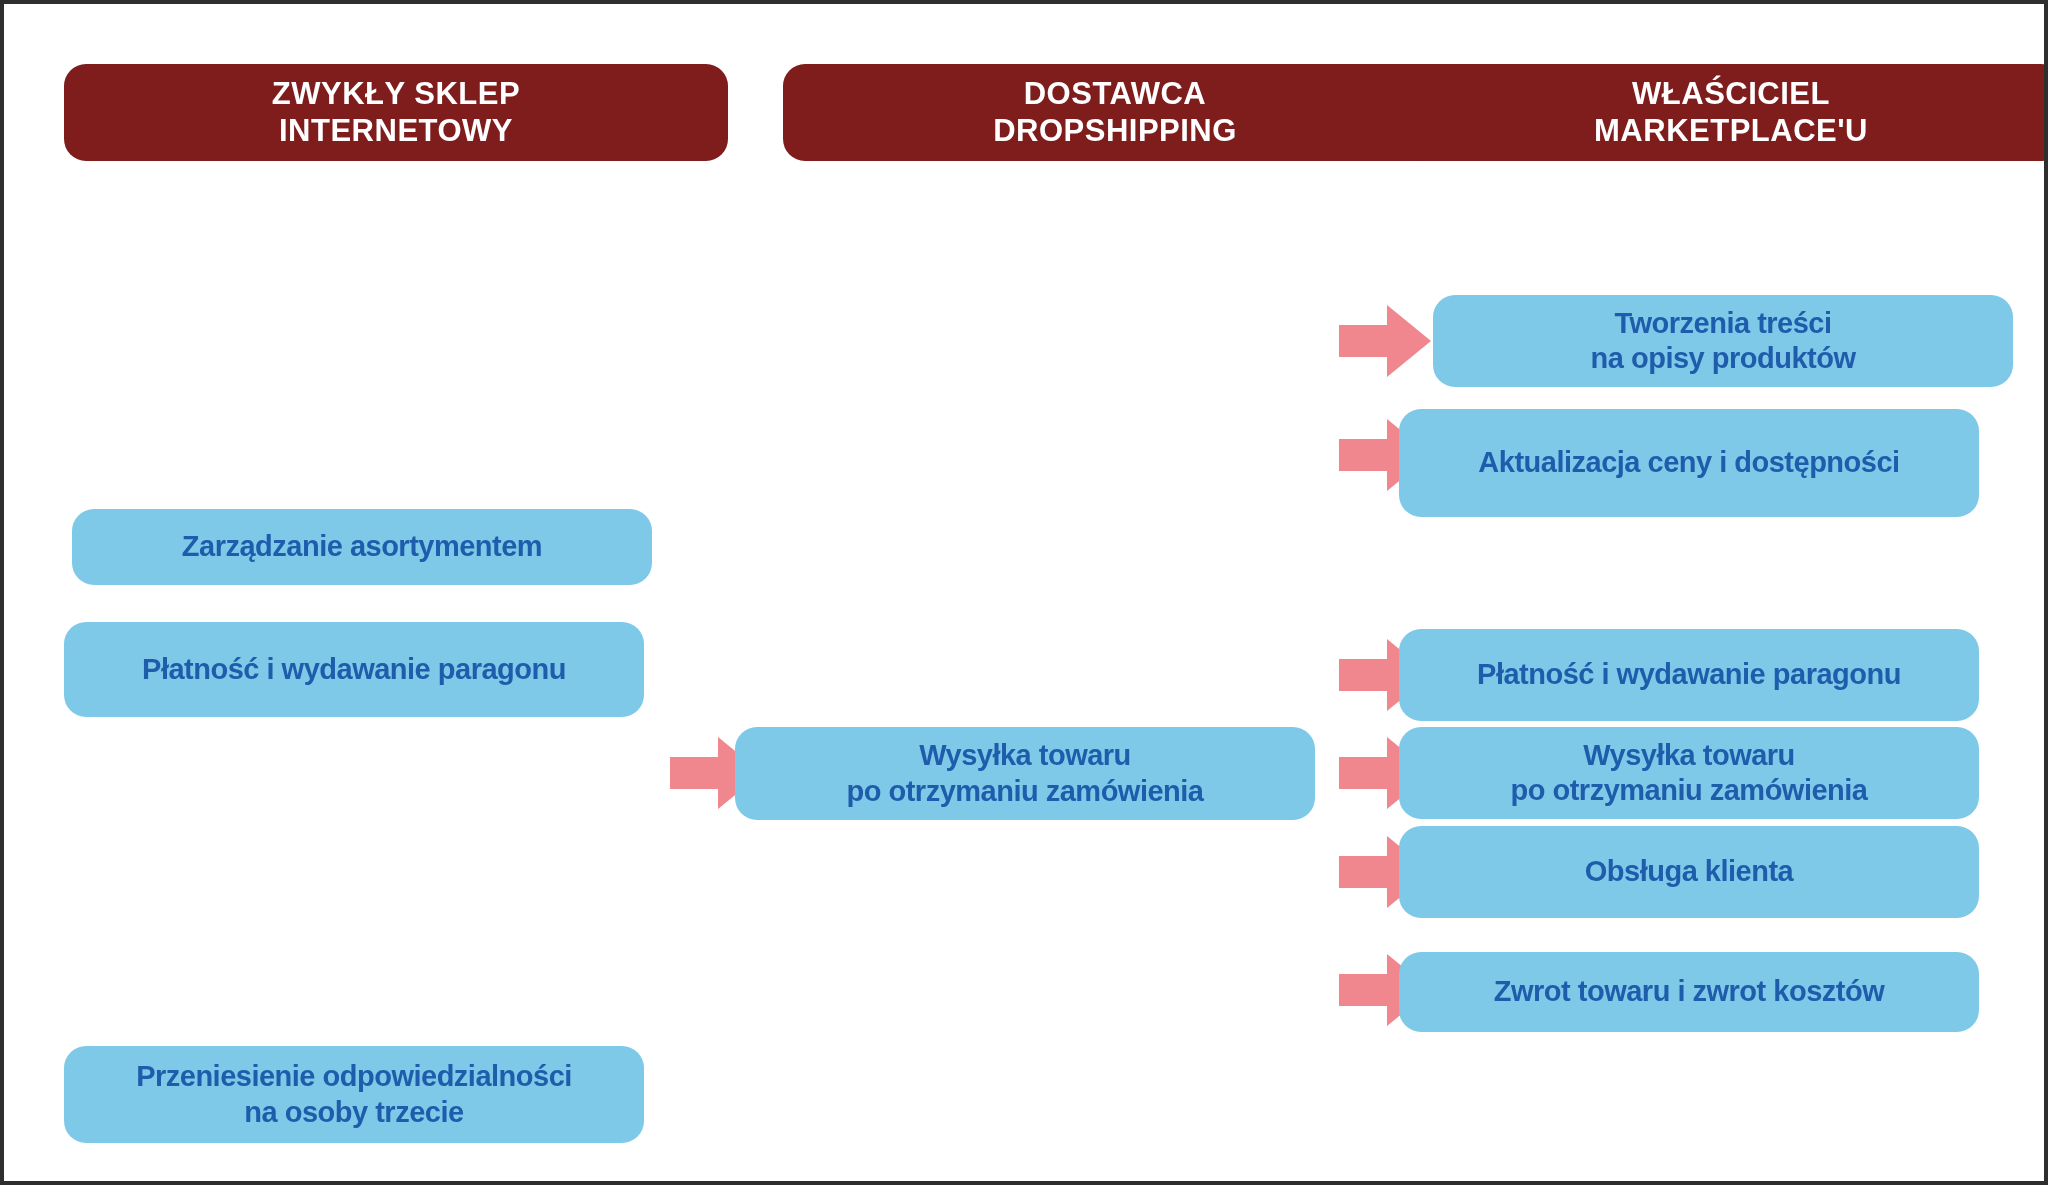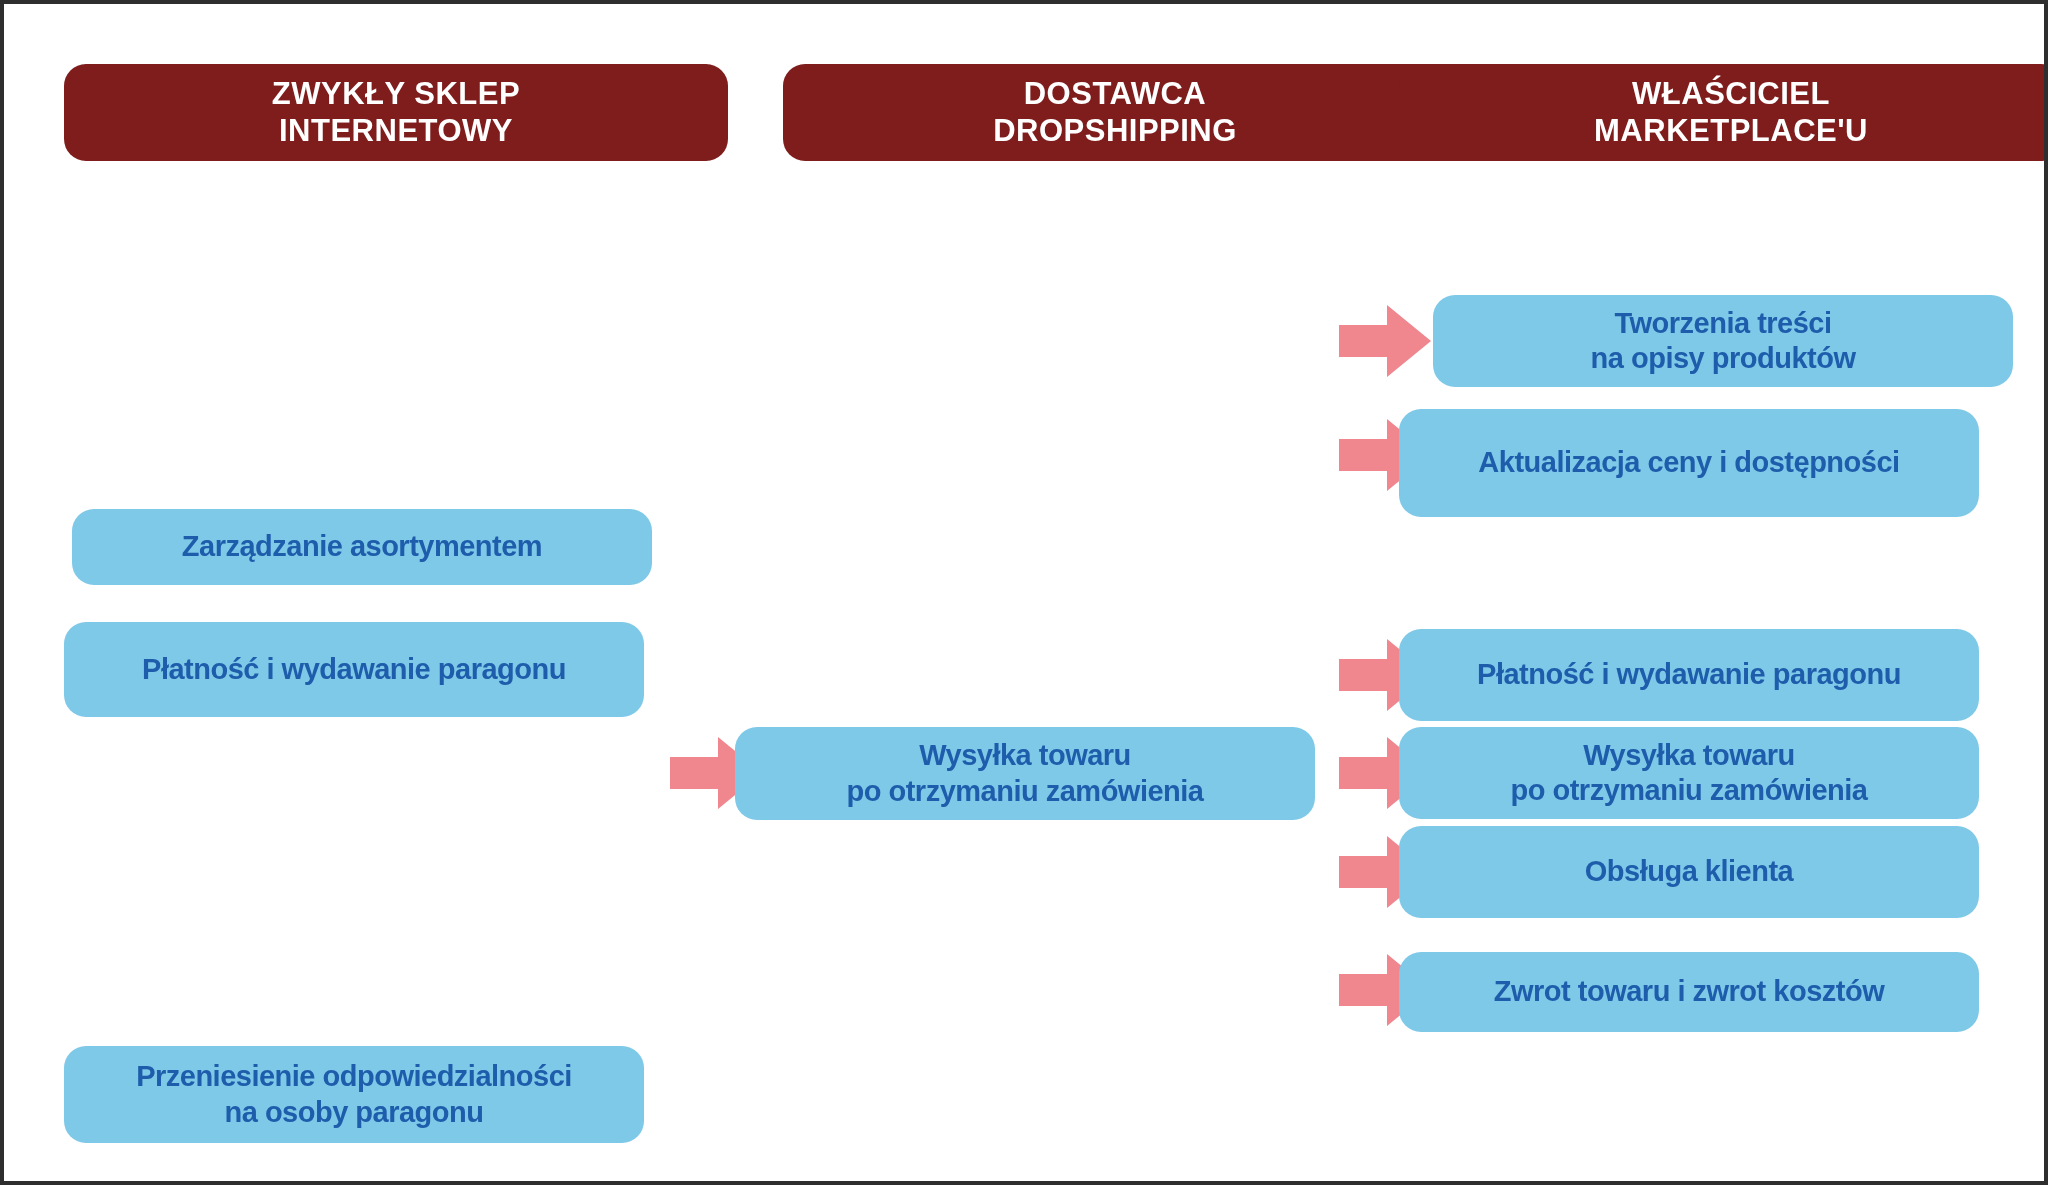--- a/index.html
+++ b/index.html
@@ -68,21 +68,21 @@
   <div class="hdr" style="left:60px; top:60px;">ZWYKŁY SKLEP
 INTERNETOWY</div>
   <div class="hdr" style="left:731px; top:60px;margin-left:48px;">DOSTAWCA
 DROPSHIPPING</div>
   <div class="hdr" style="left:1395px; top:60px;">WŁAŚCICIEL
 MARKETPLACE'U</div>
 
   <div class="box" style="left:60px; top:505px; height:76px;margin-left:8px;">Zarządzanie asortymentem</div>
   <div class="box" style="left:60px; top:618px; height:95px;">Płatność i wydawanie paragonu</div>
   <div class="box" style="left:60px; top:1042px; height:97px;">Przeniesienie odpowiedzialności
-na osoby paragonu</div>
+na osoby trzecie</div>
 
   <div class="arrow" style="left:666px; top:729px;">
     <svg viewBox="0 0 92 80">
         <polygon points="0,24 48,24 48,4 92,40 48,76 48,56 0,56"></polygon>
       </svg>
   </div>
   <div class="box" style="left:731px; top:723px; height:93px;">Wysyłka towaru
 po otrzymaniu zamówienia</div>
 
   <div class="arrow" style="left:1335px; top:297px;">

